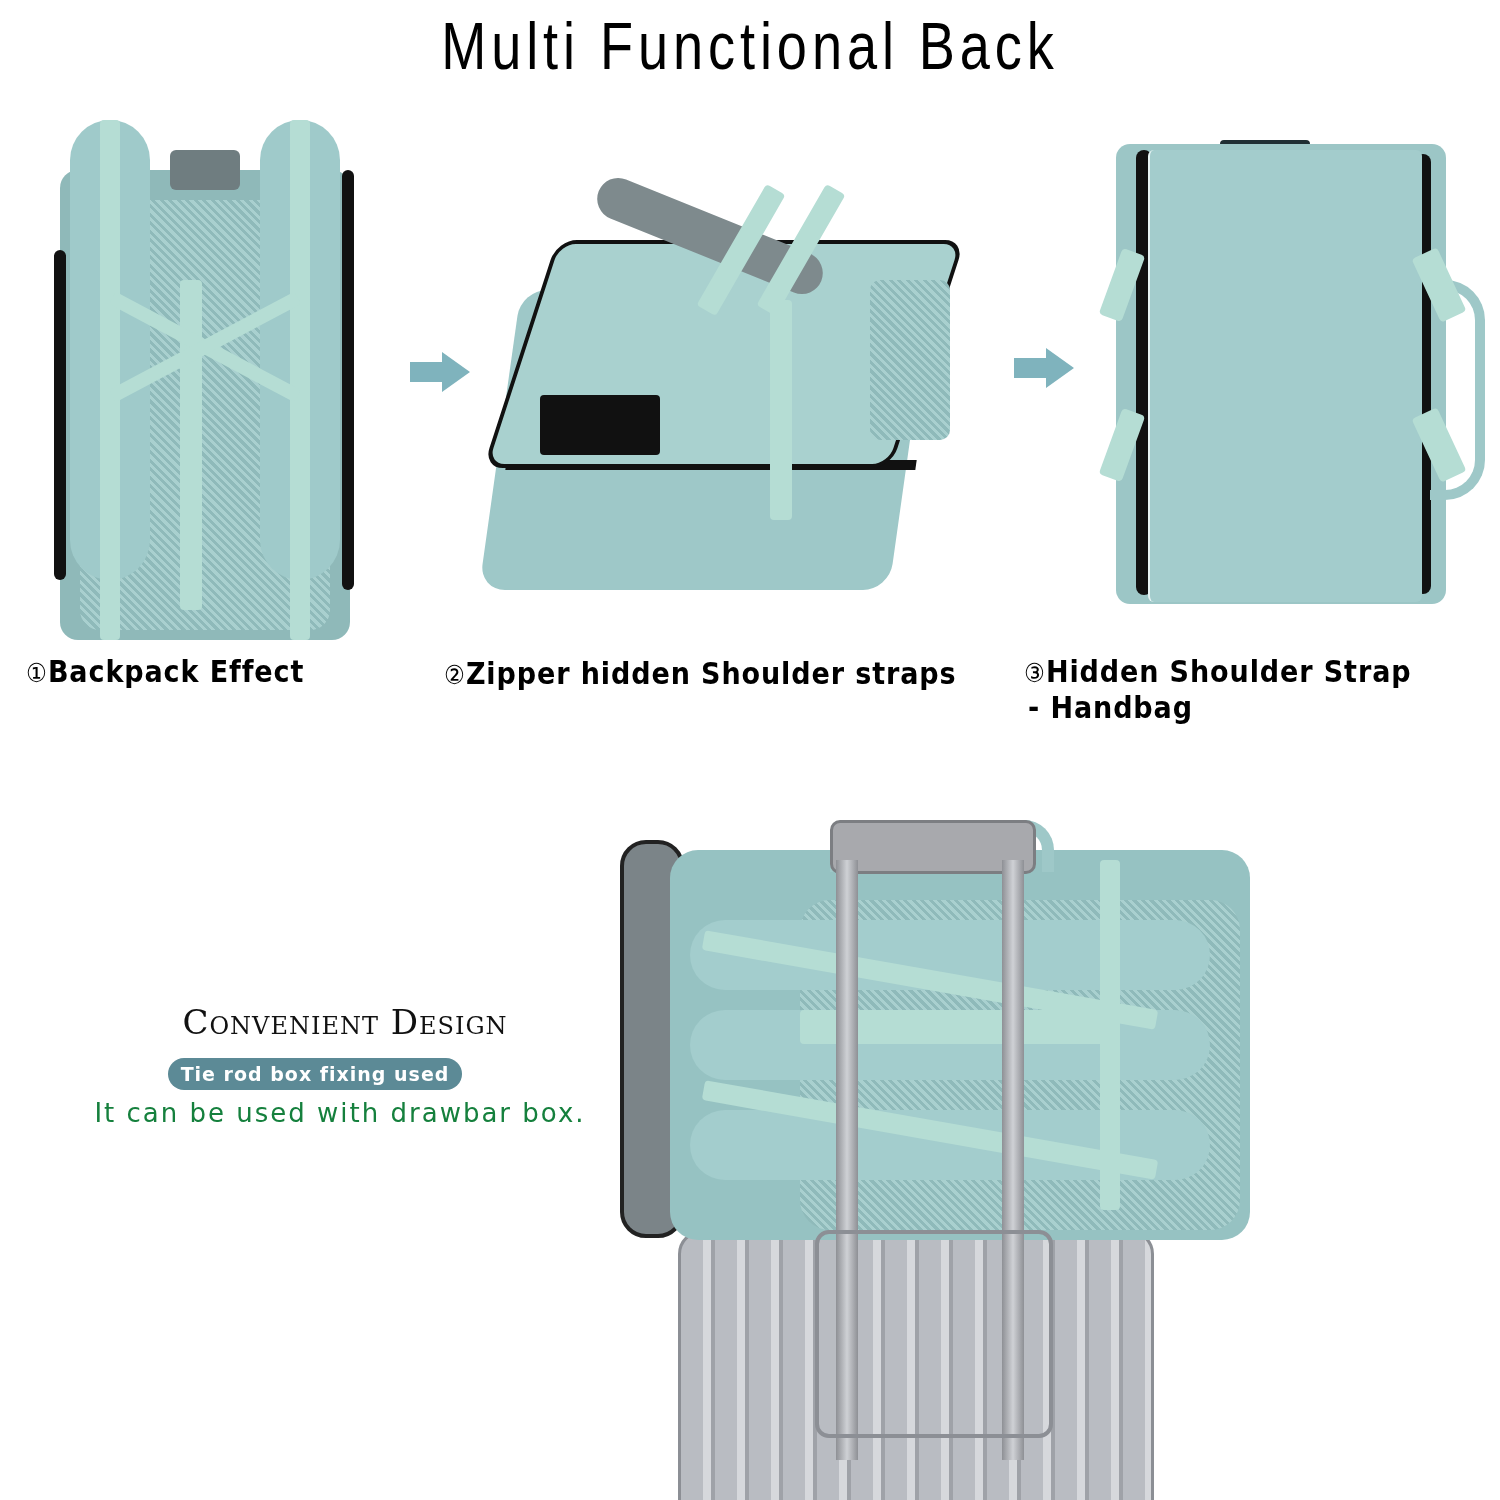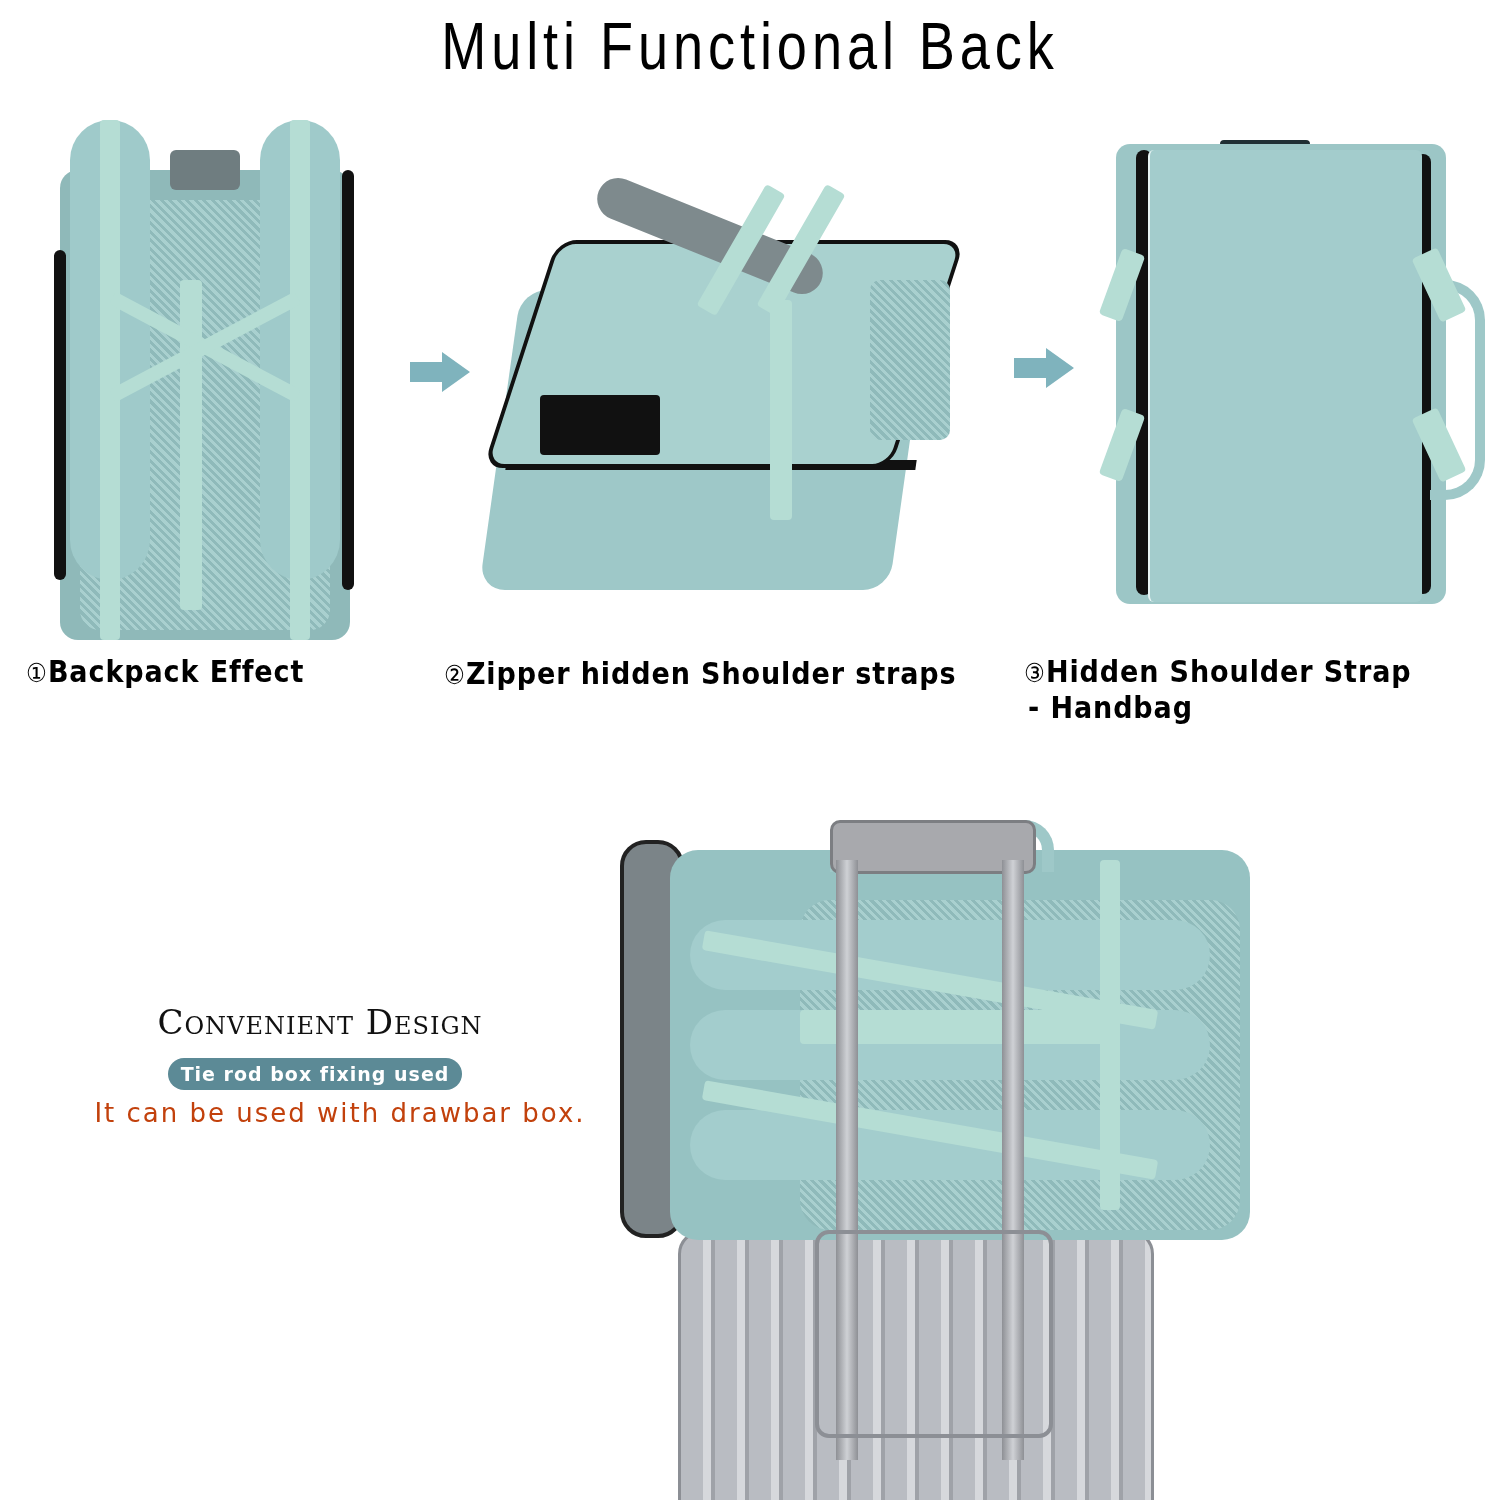--- a/index.html
+++ b/index.html
@@ -6,23 +6,23 @@
   body{width:1500px;height:1500px;position:relative;overflow:hidden;font-family:"DejaVu Sans",sans-serif;}
   .abs{position:absolute;}
   .title{left:0;top:8px;width:1500px;text-align:center;font-family:"Liberation Sans",sans-serif;font-size:66px;letter-spacing:6px;color:#000;font-weight:normal;transform:scaleX(0.82);transform-origin:center;}
   .cap{font-family:"DejaVu Sans",sans-serif;font-weight:bold;font-size:30px;color:#000;letter-spacing:1px;white-space:nowrap;transform:scaleX(0.9);transform-origin:left;}
   .cap .num{font-size:26px;font-weight:normal;}
   .bag{background:#9cc5c5;border-radius:18px;}
   .zip{background:#111;}
   .strap{background:#b5ddd4;border-radius:4px;}
   .mesh{background:repeating-linear-gradient(45deg,#8fbaba 0 3px,#a9d0cf 3px 6px);}
   .arrow{width:60px;height:40px;}
-  .conv{left:0;width:640px;text-align:center;font-family:"DejaVu Serif",serif;font-size:34px;color:#111;letter-spacing:1px;font-variant:small-caps;}
+  .conv{left:0;width:640px;text-align:center;font-family:"DejaVu Serif",serif;font-size:34px;color:#111;letter-spacing:1px;font-variant:small-caps;padding-left:25px;}
   .pill{left:168px;top:1058px;width:294px;height:32px;border-radius:16px;background:#5c8a96;color:#fff;font-size:19px;text-align:center;line-height:32px;letter-spacing:1px;font-family:"DejaVu Sans",sans-serif;font-weight:bold;}
-  .sub{left:60px;top:1098px;width:560px;text-align:center;font-size:26px;letter-spacing:2px;color:#c2410c;font-family:"DejaVu Sans",sans-serif;}
+  .sub{left:60px;top:1098px;width:560px;text-align:center;font-size:26px;letter-spacing:2px;color:#15803d;font-family:"DejaVu Sans",sans-serif;}
 </style>
 </head>
 <body>
 
 <div class="abs title">Multi Functional Back</div>
 
 <div class="abs" style="left:40px;top:110px;width:330px;height:530px;">
   <div class="abs bag" style="left:20px;top:60px;width:290px;height:470px;background:#8fb9b9;"></div>
   <div class="abs zip" style="left:14px;top:140px;width:12px;height:330px;border-radius:6px;"></div>
   <div class="abs zip" style="left:302px;top:60px;width:12px;height:420px;border-radius:6px;"></div>

